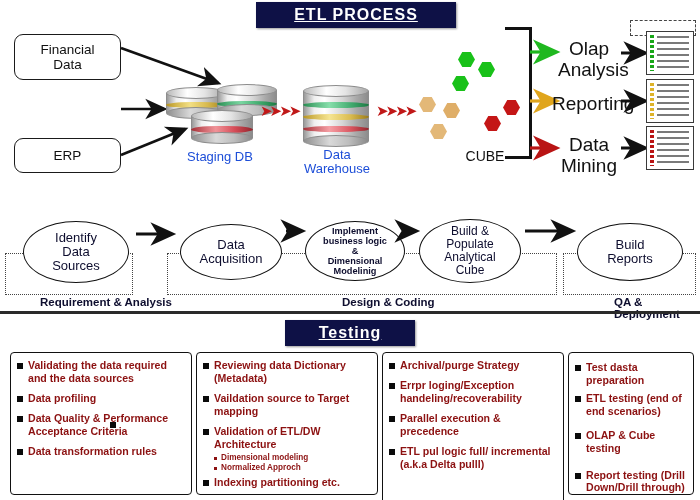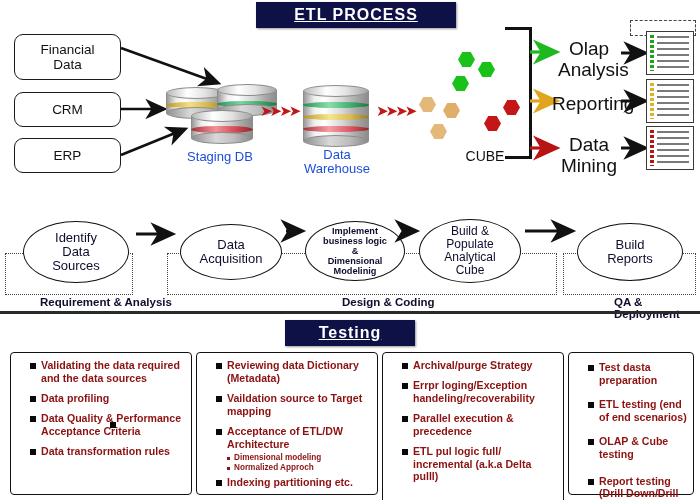--- a/index.html
+++ b/index.html
@@ -92,21 +92,21 @@
   }
   .ell.big{font-size:13px;}
   .ell.small{font-size:9.2px;font-weight:bold;}
   .phasebox{position:absolute;border:1.5px dotted #444;box-sizing:border-box;}
   .phaselabel{position:absolute;font-size:11.5px;font-weight:bold;color:#0d0d2e;padding-left:32px;}
   #phase-rule{position:absolute;left:0;top:311px;width:700px;height:2.5px;background:#2a2a2a;}
 
   
   .tcol{
     position:absolute;border:1.6px solid #111;border-radius:4px;background:#fff;
-    box-sizing:border-box;padding:6px 4px 4px 17px;
+    box-sizing:border-box;padding:6px 4px 4px 4px;
   }
   .titem{display:flex;align-items:flex-start;margin-bottom:7px;}
   .bul{
     flex:0 0 auto;width:6px;height:6px;background:#0a0a0a;
     margin-top:4px;margin-right:5px;margin-left:2px;
   }
   .ttxt{
     color:#8c1111;font-weight:bold;font-size:10.6px;line-height:1.22;
     font-family:"Liberation Sans",sans-serif;
   }
@@ -118,21 +118,20 @@
 </head>
 <body>
 
 <div class="stage">
 
   <div class="banner abs" id="etl-banner">ETL PROCESS</div>
 
   <div class="srcbox abs" id="src-financial">
       <span>Financial<br>Data</span>
     </div>
-  <div class="srcbox abs" id="src-crm">CRM</div>
   <div class="srcbox abs" id="src-erp">ERP</div>
 
   <svg class="svgl" width="700" height="500">
     <defs>
       <marker id="bk" markerWidth="9" markerHeight="9" refX="7.2" refY="4.5" orient="auto">
         <path d="M0,0.6 L8.6,4.5 L0,8.4 L2.4,4.5 Z" fill="#111"></path>
       </marker>
     </defs>
 
     <path d="M121,48 L218,83" stroke="#111" stroke-width="2.6" fill="none" marker-end="url(#bk)"></path>
@@ -298,21 +297,21 @@
         <div class="bul"></div>
       <div class="ttxt">Reviewing data Dictionary (Metadata)</div>
       </div>
     <div class="titem">
         <div class="bul"></div>
       <div class="ttxt">Vaildation source to Target mapping</div>
       </div>
     <div class="titem" style="margin-bottom:3px">
         <div class="bul"></div>
       <div>
-        <div class="ttxt">Acceptance of ETL/DW Architecture</div>
+        <div class="ttxt">Validation of ETL/DW Architecture</div>
         <ul class="subs">
           <li>Dimensional modeling</li>
           <li>Normalized Approch</li>
         </ul>
       </div>
       </div>
     <div class="titem">
         <div class="bul"></div>
       <div class="ttxt">Indexing partitioning etc.</div>
       </div>
@@ -331,26 +330,26 @@
         <div class="bul"></div>
       <div class="ttxt">Parallel execution &amp; precedence</div>
       </div>
     <div class="titem">
         <div class="bul"></div>
       <div class="ttxt">ETL pul logic full/ incremental (a.k.a Delta pulll)</div>
       </div>
   </div>
 
   <div class="tcol" style="left:568px;top:352px;width:126px;height:143px;padding-top:8px;">
+    <div class="titem" style="margin-bottom:5px">
+        <div class="bul"></div>
+      <div class="ttxt">Test dasta preparation</div>
+      </div>
     <div class="titem" style="margin-bottom:11px">
         <div class="bul"></div>
-      <div class="ttxt">Test dasta preparation</div>
-      </div>
-    <div class="titem" style="margin-bottom:11px">
-        <div class="bul"></div>
       <div class="ttxt">ETL testing (end of        end scenarios)</div>
       </div>
     <div class="titem" style="margin-bottom:14px">
         <div class="bul"></div>
       <div class="ttxt">OLAP &amp; Cube testing</div>
       </div>
     <div class="titem">
         <div class="bul"></div>
       <div class="ttxt">Report testing (Drill Down/Drill through)</div>
       </div>

